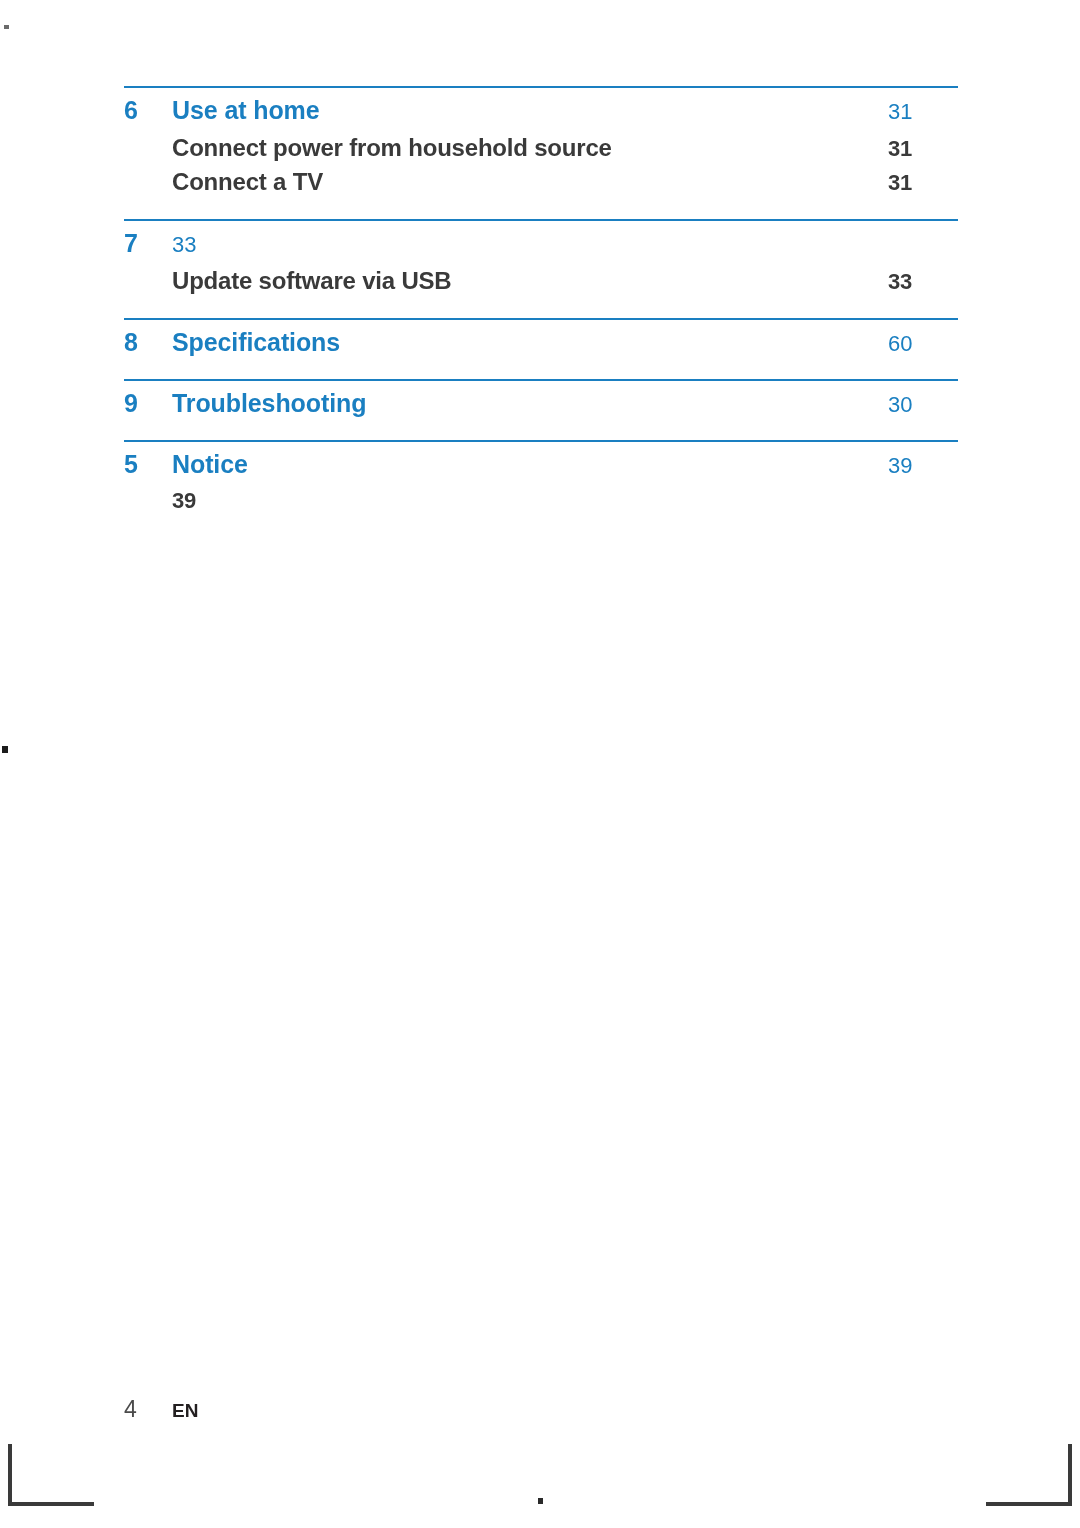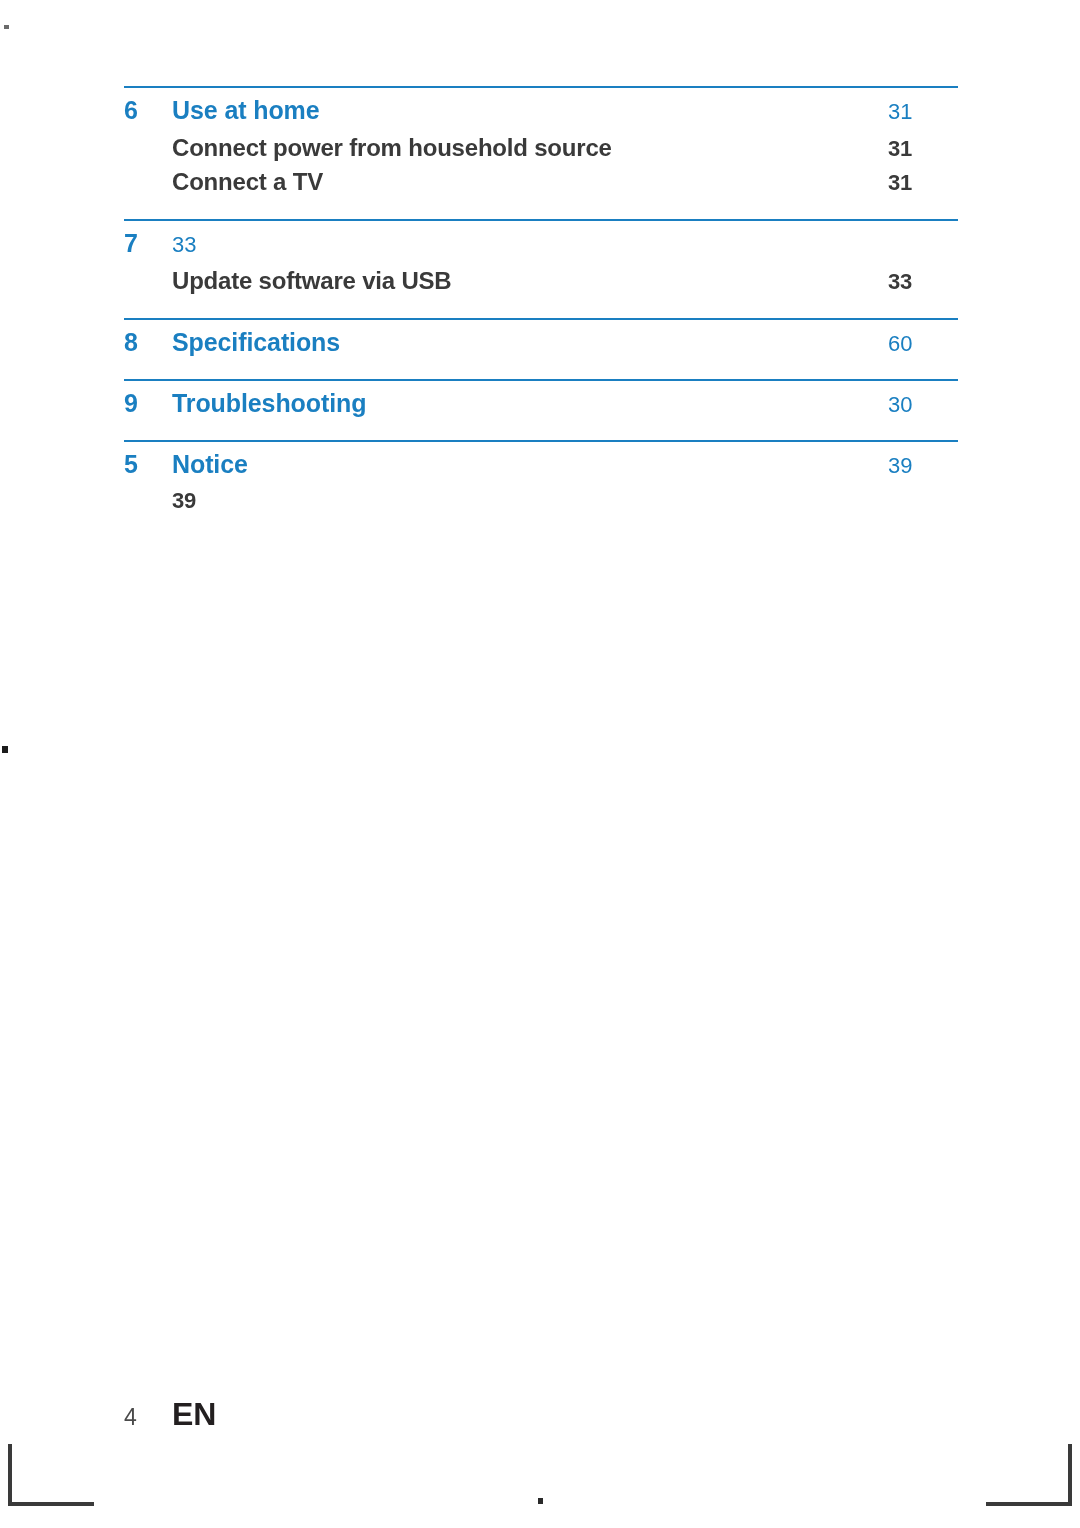--- a/index.html
+++ b/index.html
@@ -127,21 +127,21 @@
     align-items: baseline;
     color: #231f20;
   }
   .footer .fnum {
     font-size: 23px;
     color: #4a4a4a;
     width: 48px;
     flex: 0 0 48px;
   }
   .footer .flang {
-    font-size: 32px;
+    font-size: 19px;
     font-weight: bold;
     color: #231f20;
     letter-spacing: 0px;
   }
 </style>
 </head>
 <body>
 
 <div class="reg-tick reg-tl"></div>
 <div class="reg-tick reg-left"></div>

